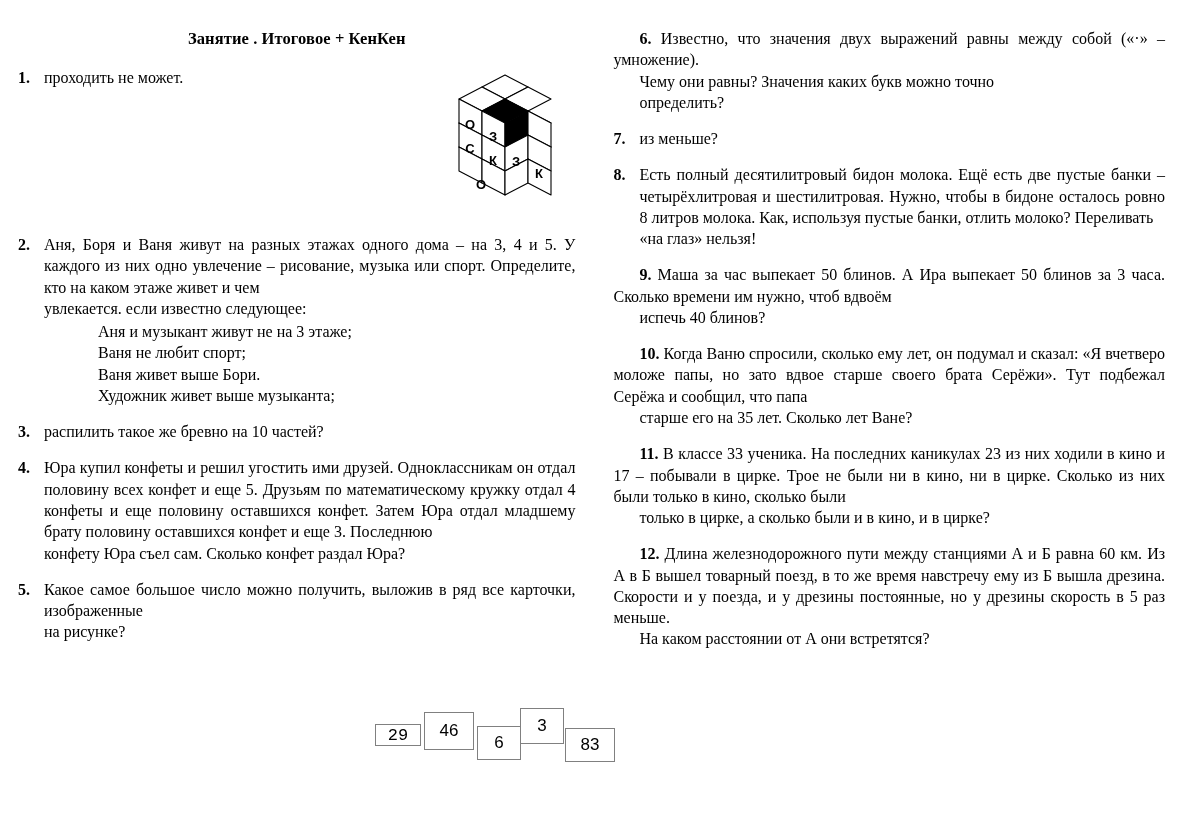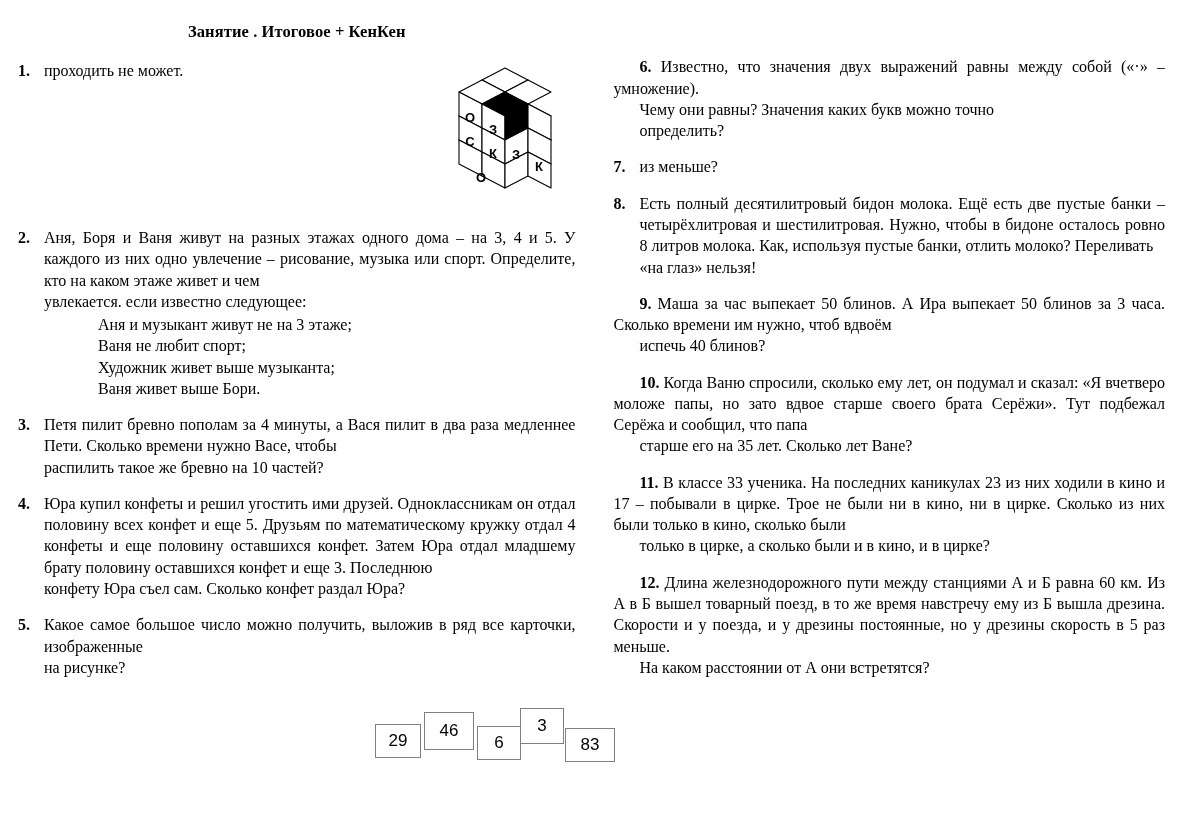--- a/index.html
+++ b/index.html
@@ -4,21 +4,21 @@
 <style>
   html, body { margin:0; padding:0; }
   body {
     width:1183px; height:825px;
     background:#ffffff;
     font-family:"Liberation Serif", serif;
     color:#000000;
     overflow:hidden;
   }
   .page { position:relative; width:1183px; height:825px; box-sizing:border-box; padding:14px 18px 0 18px; }
-  .columns { display:flex; gap:38px; align-items:flex-end; }
+  .columns { display:flex; gap:38px; align-items:center; }
   .col { width:566px; }
   .col-right { width:560px; padding-top:14px; }
 
   .doc-title {
     text-align:center;
     font-weight:bold;
     font-size:16.5px;
     margin:8px 0 18px 0;
     letter-spacing:0.1px;
   }
@@ -156,30 +156,29 @@
       </div>
 
       <div class="problem">
         <div class="num">2.</div>
         <div class="body">
           <span> Аня, Боря и Ваня живут на разных этажах одного дома – на 3, 4 и 5. У каждого из них одно увлечение – рисование, музыка или спорт. Определите, кто на каком этаже живет и чем</span>
           <div class="last">увлекается. если известно следующее:</div>
           <div class="sublines">
             <div>Аня и музыкант живут не на 3 этаже;</div>
             <div>Ваня не любит спорт;</div>
+            <div>Ваня живет выше Бори.</div>
             <div>Художник живет выше музыканта;</div>
-            <div>Ваня живет выше Бори.</div>
           </div>
         </div>
       </div>
 
       <div class="problem">
         <div class="num">3.</div>
         <div class="body">
-          <span> Петя пилит бревно пополам за 4 минуты, а Вася пилит в два раза медленнее Пети. Сколько времени нужно Васе, чтобы</span>
           <div class="last">распилить такое же бревно на 10 частей?</div>
         </div>
       </div>
 
       <div class="problem">
         <div class="num">4.</div>
         <div class="body">
           <span> Юра купил конфеты и решил угостить ими друзей. Одноклассникам он отдал половину всех конфет и еще 5. Друзьям по математическому кружку отдал 4 конфеты и еще половину оставшихся конфет. Затем Юра отдал младшему брату половину оставшихся конфет и еще 3. Последнюю</span>
           <div class="last">конфету Юра съел сам. Сколько конфет раздал Юра?</div>
         </div>
@@ -240,20 +239,20 @@
       <div class="p-inline">
         <span class="num-inline">12.</span>
         <span> Длина железнодорожного пути между станциями А  и Б равна  60 км.  Из А  в Б  вышел товарный поезд,  в то же время навстречу ему из Б  вышла дрезина.  Скорости  и у поезда, и у дрезины постоянные, но у дрезины скорость в 5 раз меньше.</span>
         <div class="tail">На каком расстоянии от А они встретятся?</div>
       </div>
 
     </div>
   </div>
 
   <div class="cards" id="cards-host">
-      <div class="card" style="left: 0px; top: 18px; width: 46px; height: 34px;">29</div>
+      <div class="card" style="left: 0px; top: 18px; width: 46px; height: 22px; font-family: Liberation Mono, monospace;">29</div>
       <div class="card" style="left: 49px; top: 6px; width: 50px; height: 38px;">46</div>
       <div class="card" style="left: 102px; top: 20px; width: 44px; height: 34px;">6</div>
       <div class="card" style="left: 145px; top: 2px; width: 44px; height: 36px;">3</div>
       <div class="card" style="left: 190px; top: 22px; width: 50px; height: 34px;">83</div>
     </div>
 
 </div>
 
 </body></html>

